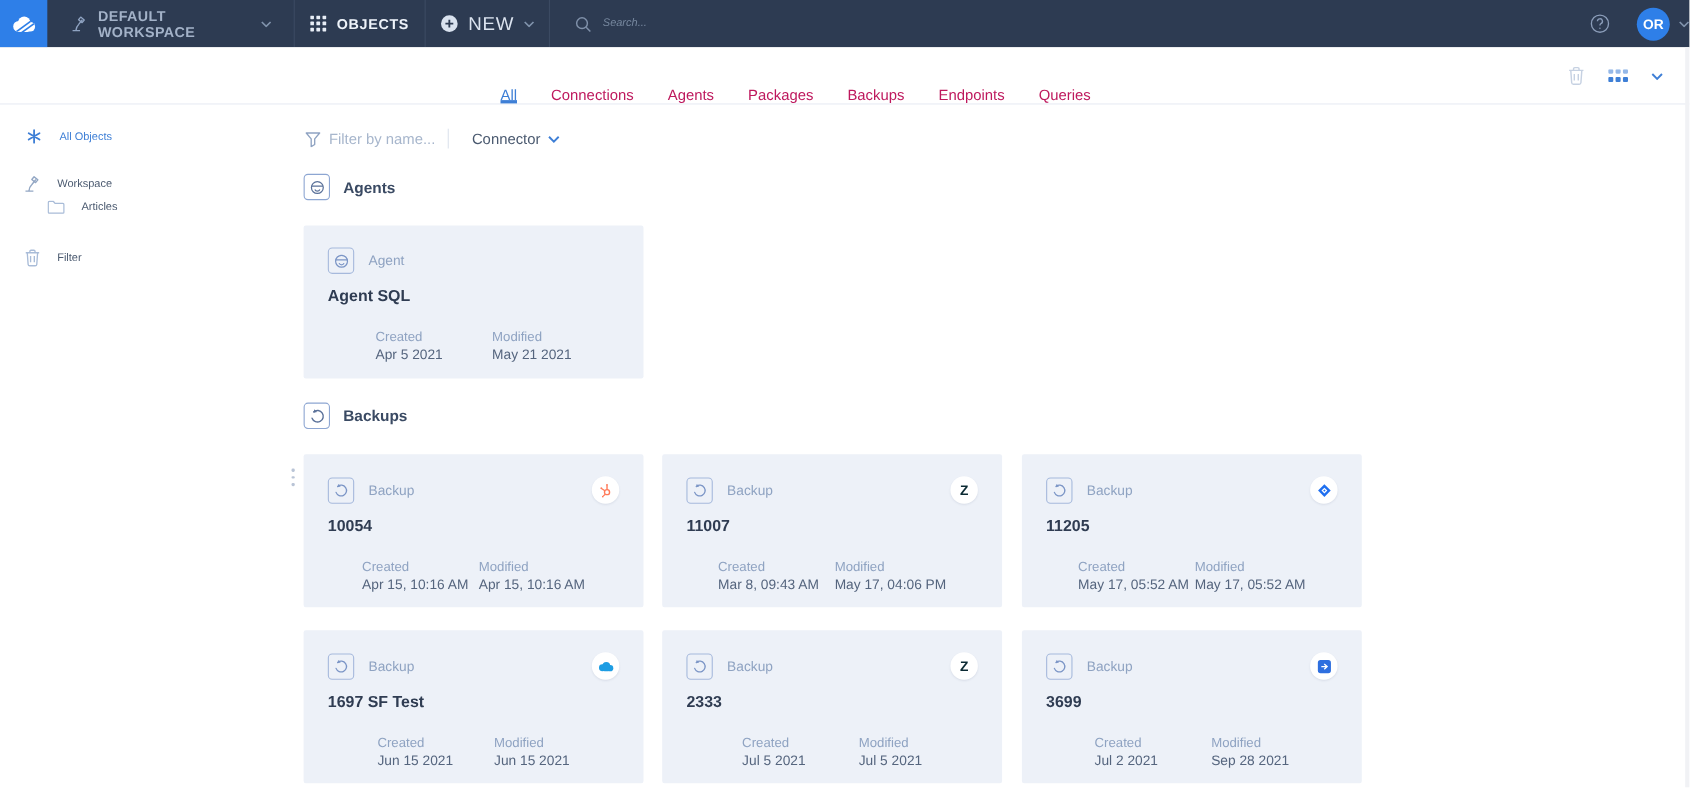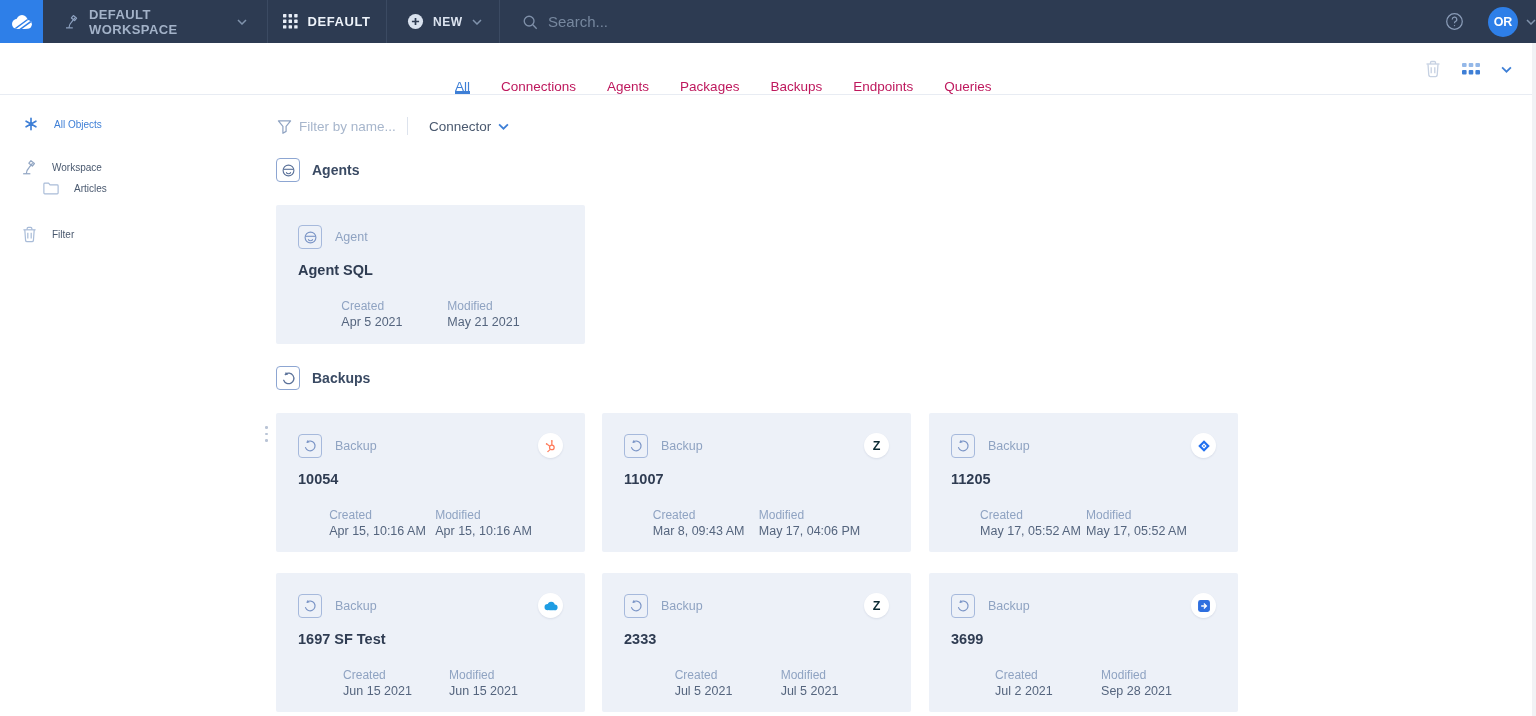--- a/index.html
+++ b/index.html
@@ -9,24 +9,24 @@
 
   
   .topbar { position:absolute; left:0; top:0; width:1536px; height:43px;
             background:var(--topbar-bg,#2d3b52); display:flex; align-items:stretch; }
   .logo { width:43px; height:43px; background:var(--logo-blue,#2e7fe8);
           display:flex; align-items:center; justify-content:center; cursor:pointer; }
   .nav-item { display:flex; align-items:center; gap:9px; padding:4px 20px;
               border-right:1px solid rgba(137,155,187,0.16); cursor:pointer; }
   .nav-item.ws { width:225px; color:#a3b2c8; font-size:13px; font-weight:600; letter-spacing:.4px; }
   .nav-item.objects { width:119px; color:#eef3fa; font-weight:700; font-size:13px; letter-spacing:.6px; justify-content:center;}
-  .nav-item.new { width:113px; color:#dce4f0; font-weight:700; font-size:12px; letter-spacing:.6px; }
+  .nav-item.new { width:113px; color:#dce4f0; font-weight:400; font-size:17px; letter-spacing:.6px; justify-content:center;}
   .nav-search { flex:1; display:flex; align-items:center; gap:10px; padding:0 22px; }
   .nav-search input { background:transparent; border:none; outline:none; color:#c7d2e2;
-                      font-size:15px; font-family:inherit; width:240px; }
+                      font-size:10px; font-family:inherit; width:240px;font-style:italic; }
   .nav-search input::placeholder { color:#77889f; }
   .nav-right { display:flex; align-items:center; gap:24px; }
   .avatar-wrap { display:flex; align-items:center; gap:8px; cursor:pointer; }
   .avatar { width:30px; height:30px; border-radius:50%; background:var(--logo-blue,#2e7fe8);
             color:#fff; font-size:12.5px; font-weight:700; display:flex; align-items:center; justify-content:center; }
   .chev { color:#8093ac; display:inline-flex; }
   .chev svg { display:block; }
 
   
   .tabbar { position:absolute; left:0; top:43px; width:1536px; height:52px; background:#fff;
@@ -138,21 +138,21 @@
             <rect x="5.6" y="0" width="3.4" height="3.4" rx=".6"></rect>
             <rect x="11.2" y="0" width="3.4" height="3.4" rx=".6"></rect>
           <rect x="0" y="5.6" width="3.4" height="3.4" rx=".6"></rect>
             <rect x="5.6" y="5.6" width="3.4" height="3.4" rx=".6"></rect>
             <rect x="11.2" y="5.6" width="3.4" height="3.4" rx=".6"></rect>
           <rect x="0" y="11.2" width="3.4" height="3.4" rx=".6"></rect>
             <rect x="5.6" y="11.2" width="3.4" height="3.4" rx=".6"></rect>
             <rect x="11.2" y="11.2" width="3.4" height="3.4" rx=".6"></rect>
         </svg>
       </span>
-      <span>DEFAULT</span>
+      <span>OBJECTS</span>
     </div>
 
     <div class="nav-item new">
       <span style="display:inline-flex">
         <svg width="17" height="17" viewBox="0 0 18 18">
             <circle cx="9" cy="9" r="8" fill="#d9e2ef"></circle>
             <path d="M9 5.2 v7.6 M5.2 9 h7.6" stroke="#2d3b52" stroke-width="1.8"></path>
           </svg>
       </span>
       <span>NEW</span>

